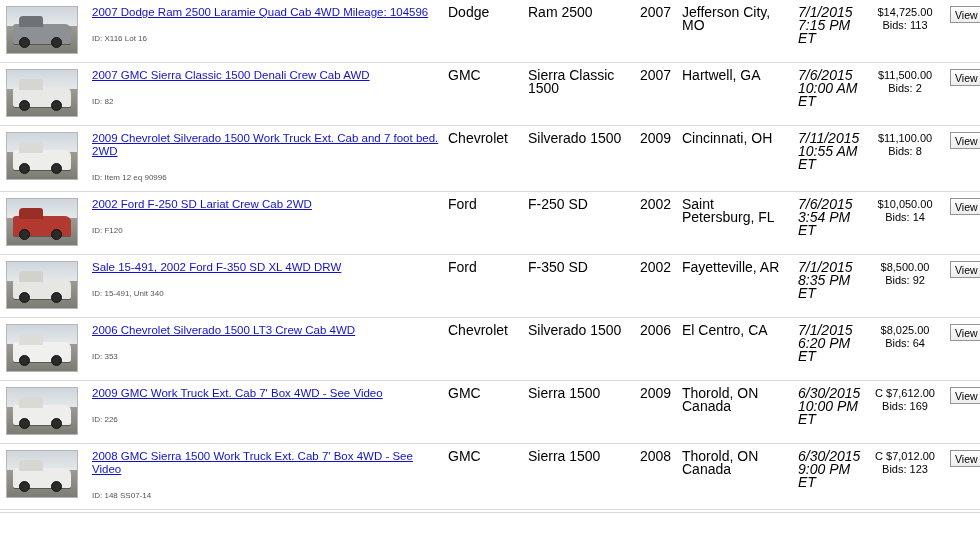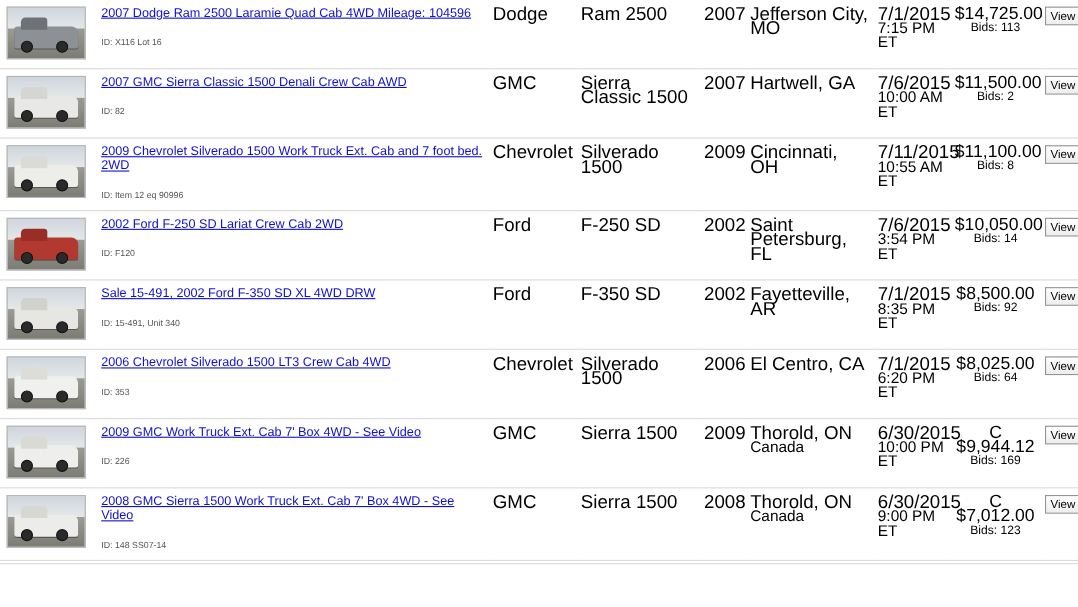--- a/index.html
+++ b/index.html
@@ -26,21 +26,21 @@
   .listing-row > td {
     vertical-align: top;
     padding: 6px 4px 8px 4px;
   }
   .col-thumb { width: 78px; padding-left: 6px !important; }
   .col-title { width: 348px; }
   .col-make  { width: 72px; }
   .col-model { width: 104px; }
   .col-year  { width: 34px; text-align: left; }
   .col-loc   { width: 108px; }
-  .col-date  { width: 62px; }
+  .col-date  { width: 62px; font-style: italic; }
   .col-price { width: 74px; text-align: center; }
   .col-btn   { width: 104px; }
 
   .thumb {
     width: 70px;
     height: 46px;
     border: 1px solid #b6b6b6;
     overflow: hidden;
     position: relative;
     background: #c8cdd2;
@@ -93,31 +93,31 @@
     line-height: 13px;
     display: inline-block;
   }
   .sub-id {
     color: #555555;
     font-size: 8px;
     line-height: 10px;
     margin-top: 15px;
   }
   .cell-text {
-    font-size: 17px;
+    font-size: 14px;
     line-height: 13px;
     color: #000;
   }
   .cell-sub {
     font-size: 14px;
     line-height: 13px;
     color: #000;
   }
   .price-main {
-    font-size: 16px;
+    font-size: 11px;
     line-height: 13px;
   }
   .price-bids {
     font-size: 11px;
     line-height: 13px;
   }
   .view-btn {
     width: 96px;
     height: 17px;
     border: 1px solid #949494;
@@ -392,21 +392,21 @@
       <td class="col-year cell-text">2009</td>
       <td class="col-loc">
         <div class="cell-text">Thorold, ON</div>
         <div class="cell-sub">Canada</div>
       </td>
       <td class="col-date">
         <div class="cell-text">6/30/2015</div>
         <div class="cell-sub">10:00 PM ET</div>
       </td>
       <td class="col-price">
-        <div class="price-main">C $9,944.12</div>
+        <div class="price-main">C $7,612.00</div>
         <div class="price-bids">Bids: 169</div>
       </td>
       <td class="col-btn">
         <div class="view-btn">
           <span>View by same</span>
 
         </div>
       </td>
     </tr>
 

